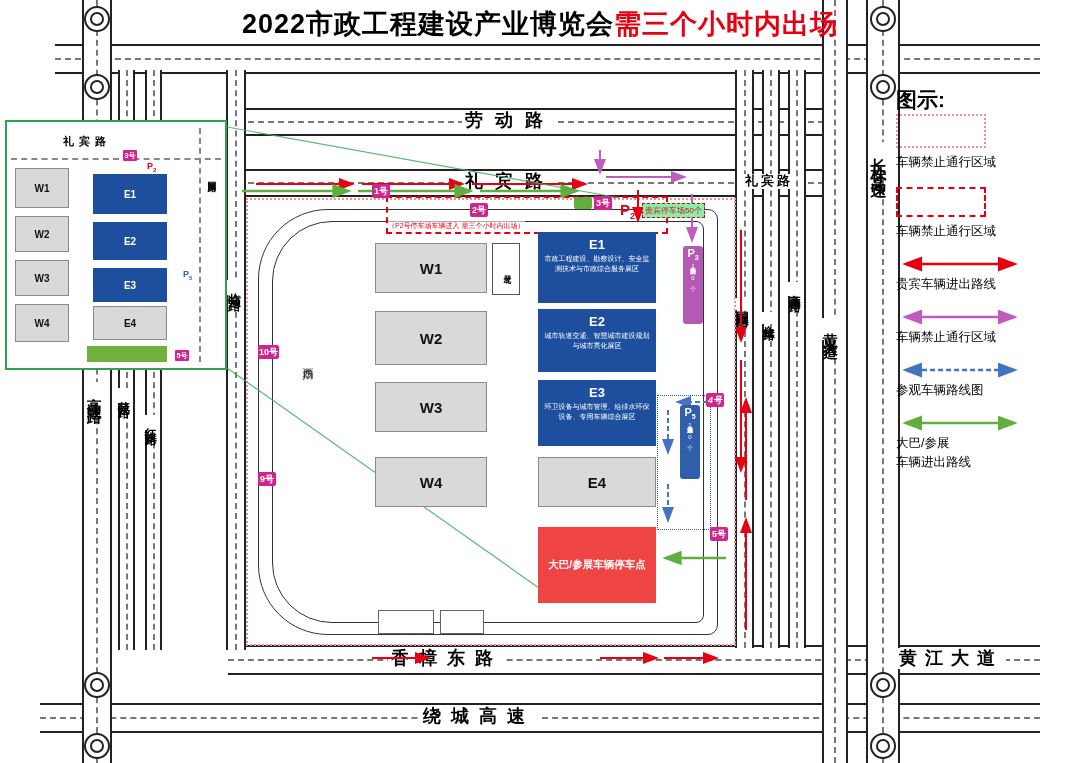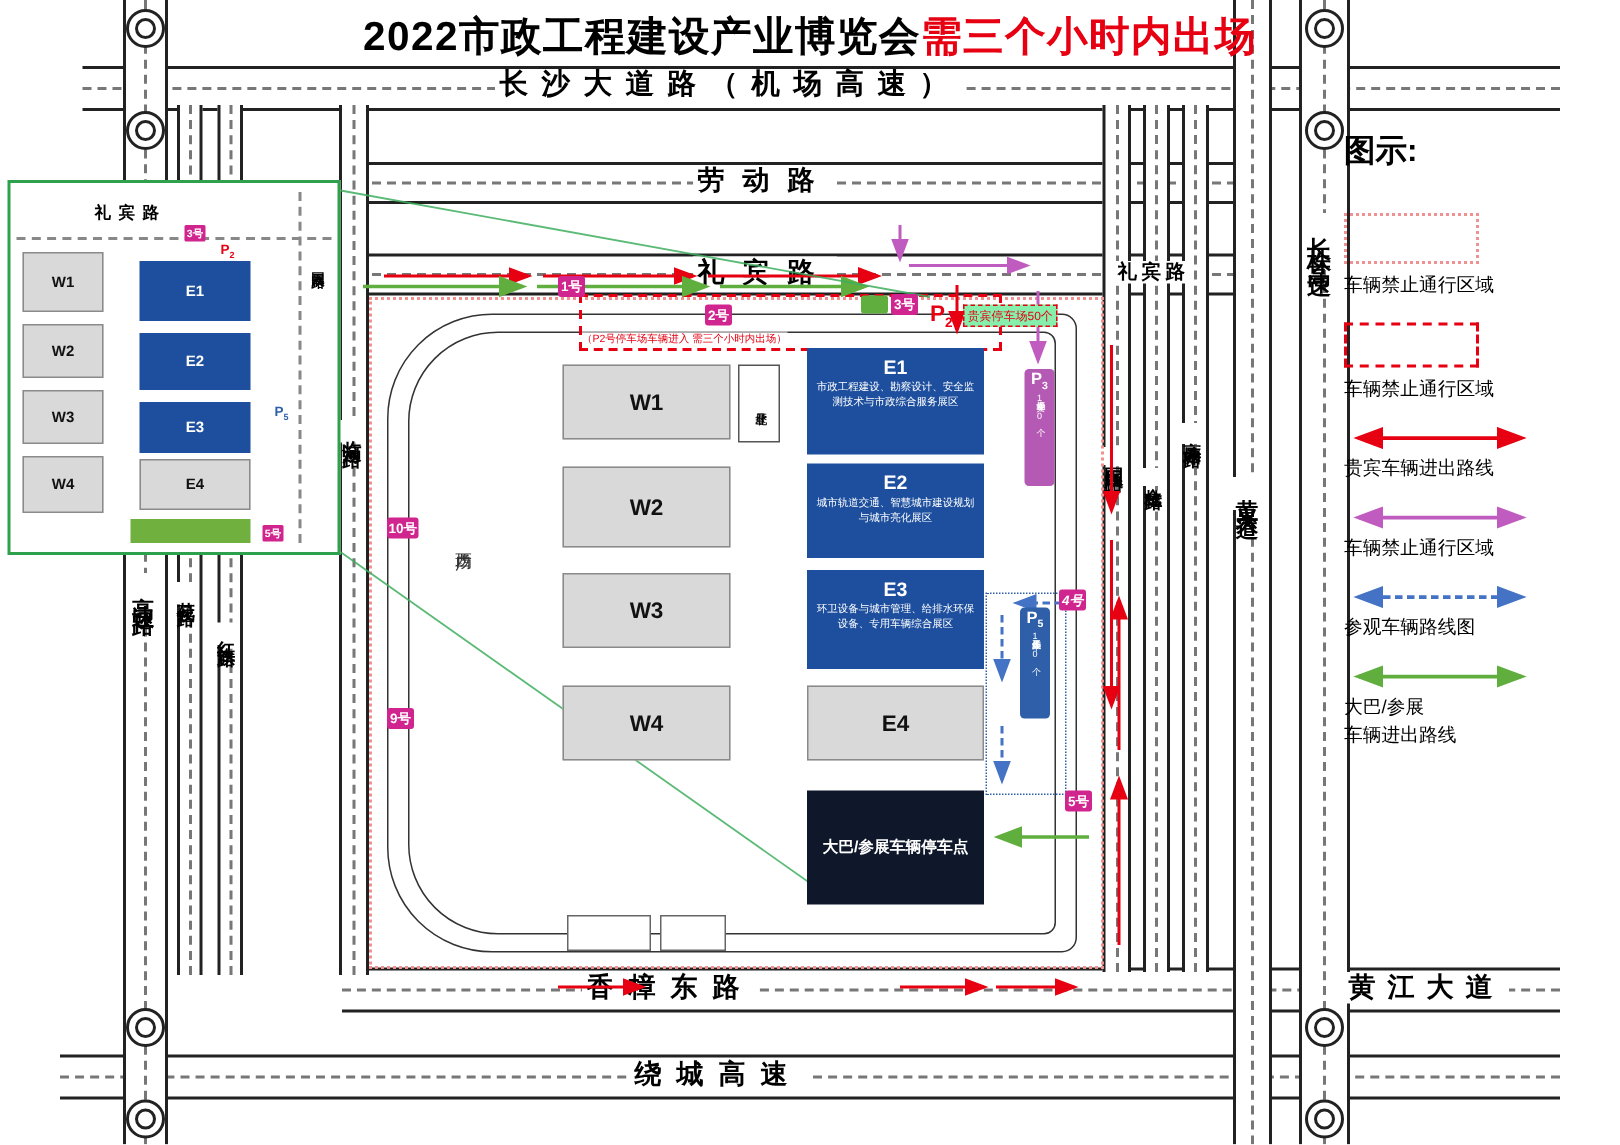--- a/index.html
+++ b/index.html
@@ -19,38 +19,38 @@
   .boundary-red{position:absolute;border:2px dotted #f09090;z-index:6;}
   .zone-red{position:absolute;border:2px dashed #e60012;z-index:7;}
   .zone-blue{position:absolute;border:1.5px dotted #2e5fa8;z-index:7;}
   .hall{position:absolute;display:flex;align-items:center;justify-content:center;z-index:8;font-weight:bold;box-sizing:border-box;}
   .hall.gray{background:#d9d9d9;border:1px solid #8a8a8a;color:#111;font-size:15px;}
   .hall.blue{background:#1d4f9e;color:#fff;flex-direction:column;justify-content:flex-start;}
   .hall.blue .code{font-size:13px;margin-top:5px;}
   .hall.blue .desc{font-size:7px;font-weight:normal;padding:2px 6px;text-align:center;line-height:1.45;}
   .northhall{position:absolute;background:#fff;border:1px solid #555;z-index:8;display:flex;align-items:center;justify-content:center;}
   .northhall span{writing-mode:vertical-rl;text-orientation:upright;font-size:8px;}
-  .depot{position:absolute;background:#0f172a;color:#fff;z-index:8;display:flex;align-items:center;justify-content:center;}
+  .depot{position:absolute;background:#ef4444;color:#fff;z-index:8;display:flex;align-items:center;justify-content:center;}
   .depot span{font-size:10.5px;font-weight:bold;}
   .stall{position:absolute;background:#fff;border:1px solid #666;z-index:8;}
   .gate{position:absolute;min-width:16px;height:14px;background:#d0258f;color:#fff;font-size:9px;font-weight:bold;
         display:flex;align-items:center;justify-content:center;padding:0 1px;z-index:9;border-radius:2px;}
   .pmark{position:absolute;color:#e60012;font-weight:bold;font-size:15px;z-index:9;line-height:1;}
   .pmark sub{font-size:9px;}
   .pnote-red{position:absolute;color:#e60012;border:1px dashed #e60012;font-size:8px;padding:1px 2px;z-index:9;background:#86efac;white-space:nowrap;}
   .pbox{position:absolute;color:#fff;z-index:8;border-radius:3px;display:flex;flex-direction:column;align-items:center;padding:2px 0;box-sizing:border-box;}
   .pbox .pcode{font-weight:bold;font-size:11px;line-height:1;}
   .pbox .pcode sub{font-size:7px;}
   .pbox .pnote{writing-mode:vertical-rl;text-orientation:upright;font-size:6px;margin-top:2px;line-height:1;}
   .rule-note{position:absolute;color:#e60012;font-size:7px;z-index:9;white-space:nowrap;background:rgba(255,255,255,.6);}
   .plaza{position:absolute;writing-mode:vertical-rl;text-orientation:upright;font-size:11px;color:#333;z-index:5;}
   .busmark{position:absolute;background:#5fae3e;z-index:8;border-radius:2px;}
   
   .legend{position:absolute;left:896px;top:86px;width:172px;z-index:9;}
-  .legend .lg-title{font-size:21px;font-weight:bold;margin-bottom:28px;}
+  .legend .lg-title{font-size:21px;font-weight:bold;margin-bottom:0;}
   .legend .sw1{width:86px;height:30px;border:2px dotted #f09090;margin-bottom:6px;}
   .legend .sw2{width:86px;height:26px;border:2px dashed #e60012;margin-bottom:6px;}
   .legend .lg-label{font-size:12.5px;margin:0 0 16px 0;}
   .legend svg{display:block;margin-bottom:4px;}
   
   .inset{position:absolute;left:5px;top:120px;width:222px;height:250px;border:2px solid #2fa14c;background:#fff;z-index:10;box-sizing:border-box;}
   .inset .iroad{position:absolute;left:4px;right:4px;top:36px;border-top:2px dashed #888;}
   .inset .ivroad{position:absolute;left:192px;top:6px;bottom:6px;border-left:2px dashed #888;}
   .inset .ilabel{position:absolute;background:#fff;font-weight:bold;font-size:11px;letter-spacing:5px;z-index:3;}
   .inset .ilabel.v{writing-mode:vertical-rl;text-orientation:upright;font-size:9px;letter-spacing:1px;}
@@ -93,21 +93,20 @@
 
   <div class="ring" style="left:84px;top:6px;"></div>
   <div class="ring" style="left:84px;top:74px;"></div>
   <div class="ring" style="left:84px;top:672px;"></div>
   <div class="ring" style="left:84px;top:733px;"></div>
   <div class="ring" style="left:870px;top:6px;"></div>
   <div class="ring" style="left:870px;top:74px;"></div>
   <div class="ring" style="left:870px;top:672px;"></div>
   <div class="ring" style="left:870px;top:733px;"></div>
 
-  <div class="rlabel" style="left:330px;top:46px;font-size:19px;letter-spacing:9px;">长沙大道路（机场高速）</div>
   <div class="rlabel" style="left:462px;top:110px;font-size:18px;letter-spacing:12px;text-align:right;">劳动路</div>
   <div class="rlabel" style="left:462px;top:171px;font-size:18px;letter-spacing:12px;">礼宾路</div>
   <div class="rlabel" style="left:742px;top:174px;font-size:13px;letter-spacing:3px;">礼宾路</div>
   <div class="rlabel" style="left:388px;top:648px;font-size:18px;letter-spacing:10px;">香樟东路</div>
   <div class="rlabel" style="left:896px;top:648px;font-size:18px;letter-spacing:8px;">黄江大道</div>
   <div class="rlabel" style="left:420px;top:706px;font-size:18px;letter-spacing:10px;">绕城高速</div>
   <div class="rlabel v" style="left:86px;top:382px;font-size:15px;letter-spacing:6px;">高速路</div>
   <div class="rlabel v" style="left:116px;top:388px;font-size:12px;letter-spacing:3px;">花侯路</div>
   <div class="rlabel v" style="left:143px;top:415px;font-size:12px;letter-spacing:3px;">红旗路</div>
   <div class="rlabel v" style="left:226px;top:280px;font-size:13px;letter-spacing:3px;">临河路</div>

